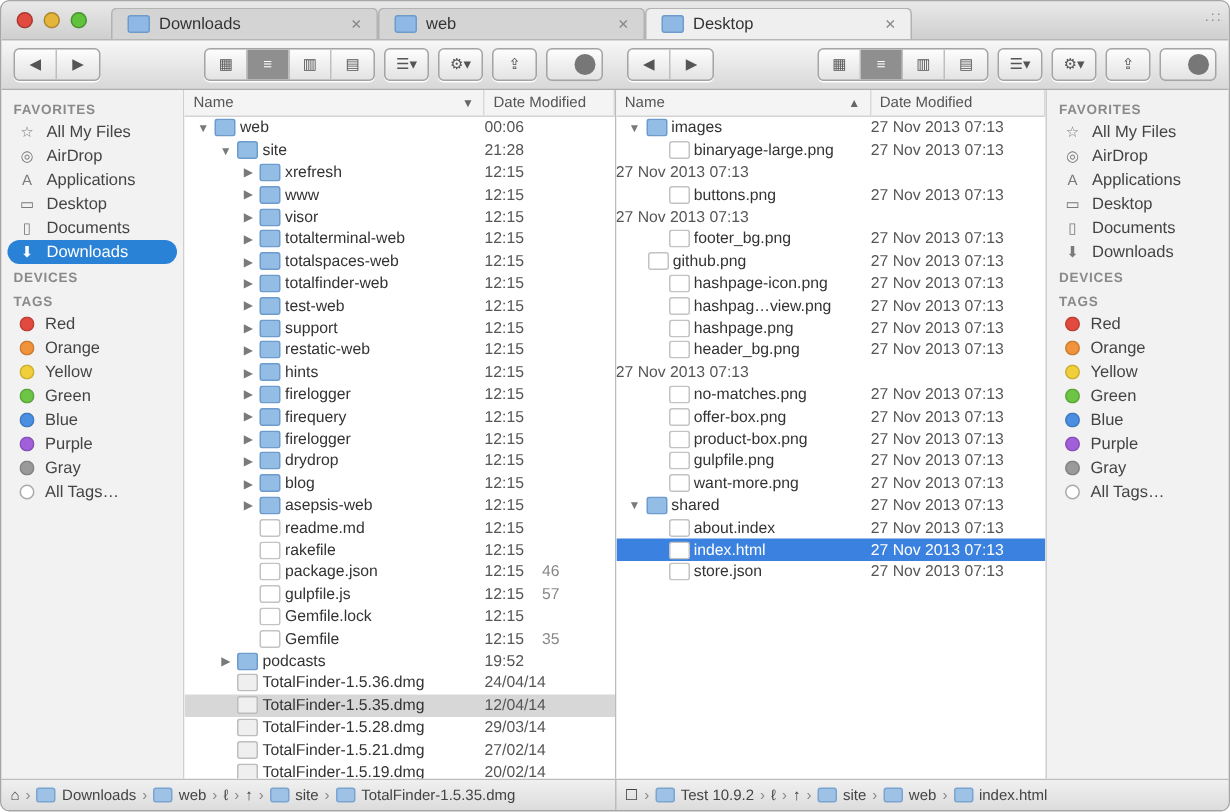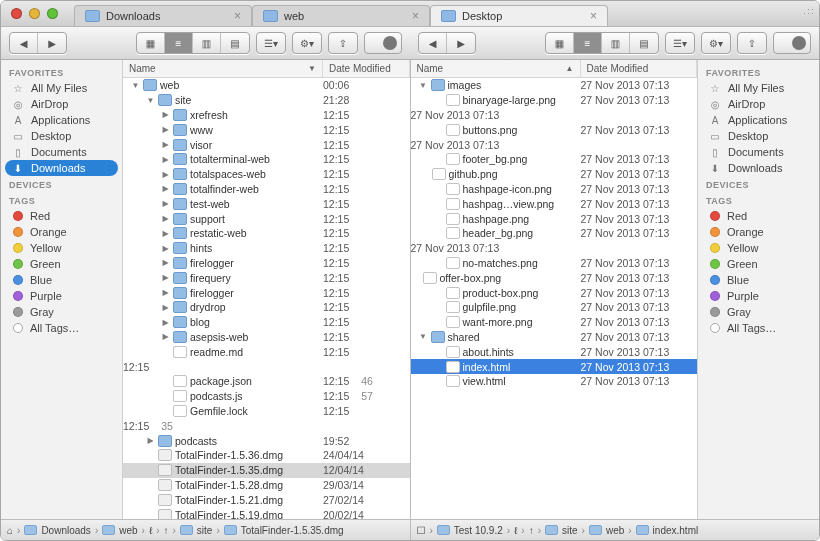--- a/index.html
+++ b/index.html
@@ -390,47 +390,57 @@
           </div>
           <div class="row">
             <div class="cell-name" style="width:200px;padding-left:38px">
               <span class="disc"></span>
               <span class="ricon file"></span>
               <span>readme.md</span>
             </div>
             <div class="cell-date" style="flex:1">12:15</div>
           </div>
           <div class="row">
+            <div class="cell-name" style="width:200px;padding-left:38px">
+              <span class="disc"></span>
+              <span class="ricon file"></span>
+              <span>rakefile</span>
+            </div>
             <div class="cell-date" style="flex:1">12:15</div>
           </div>
           <div class="row">
             <div class="cell-name" style="width:200px;padding-left:38px">
               <span class="disc"></span>
               <span class="ricon file"></span>
               <span>package.json</span>
             </div>
             <div class="cell-date" style="flex:1">12:15<span style="margin-left:12px;color:#888">46</span></div>
           </div>
           <div class="row">
             <div class="cell-name" style="width:200px;padding-left:38px">
               <span class="disc"></span>
               <span class="ricon file"></span>
-              <span>podcasts.js</span>
+              <span>gulpfile.js</span>
             </div>
             <div class="cell-date" style="flex:1">12:15<span style="margin-left:12px;color:#888">57</span></div>
           </div>
           <div class="row">
             <div class="cell-name" style="width:200px;padding-left:38px">
               <span class="disc"></span>
               <span class="ricon file"></span>
               <span>Gemfile.lock</span>
             </div>
             <div class="cell-date" style="flex:1">12:15</div>
           </div>
           <div class="row">
+            <div class="cell-name" style="width:200px;padding-left:38px">
+              <span class="disc"></span>
+              <span class="ricon file"></span>
+              <span>Gemfile</span>
+            </div>
             <div class="cell-date" style="flex:1">12:15<span style="margin-left:12px;color:#888">35</span></div>
           </div>
           <div class="row">
             <div class="cell-name" style="width:200px;padding-left:23px">
               <span class="disc">▶</span>
               <span class="ricon folder"></span>
               <span>podcasts</span>
             </div>
             <div class="cell-date" style="flex:1">19:52</div>
           </div>
@@ -572,21 +582,21 @@
           </div>
           <div class="row">
             <div class="cell-name" style="width:170px;padding-left:23px">
               <span class="disc"></span>
               <span class="ricon png"></span>
               <span>no-matches.png</span>
             </div>
             <div class="cell-date" style="flex:1">27 Nov 2013 07:13</div>
           </div>
           <div class="row">
-            <div class="cell-name" style="width:170px;">
+            <div class="cell-name" style="width:170px;padding-left:23px">
               <span class="disc"></span>
               <span class="ricon png"></span>
               <span>offer-box.png</span>
             </div>
             <div class="cell-date" style="flex:1">27 Nov 2013 07:13</div>
           </div>
           <div class="row">
             <div class="cell-name" style="width:170px;padding-left:23px">
               <span class="disc"></span>
               <span class="ricon png"></span>
@@ -615,37 +625,37 @@
               <span class="disc">▼</span>
               <span class="ricon folder"></span>
               <span>shared</span>
             </div>
             <div class="cell-date" style="flex:1">27 Nov 2013 07:13</div>
           </div>
           <div class="row">
             <div class="cell-name" style="width:170px;padding-left:23px">
               <span class="disc"></span>
               <span class="ricon file"></span>
-              <span>about.hints</span>
+              <span>about.index</span>
             </div>
             <div class="cell-date" style="flex:1">27 Nov 2013 07:13</div>
           </div>
           <div class="row sel-blue">
             <div class="cell-name" style="width:170px;padding-left:23px">
               <span class="disc"></span>
               <span class="ricon file"></span>
               <span>index.html</span>
             </div>
             <div class="cell-date" style="flex:1">27 Nov 2013 07:13</div>
           </div>
           <div class="row">
             <div class="cell-name" style="width:170px;padding-left:23px">
               <span class="disc"></span>
               <span class="ricon file"></span>
-              <span>view.html</span>
+              <span>store.json</span>
             </div>
             <div class="cell-date" style="flex:1">27 Nov 2013 07:13</div>
           </div>
         </div>
     </div>
     <div class="sidebar" id="sb-right" style="border-right:none;border-left:1px solid #cfcfcf">
         <div class="sb-head">FAVORITES</div>
         <div class="sb-item">
           <span class="sb-icon">☆</span>
           <span>All My Files</span>

